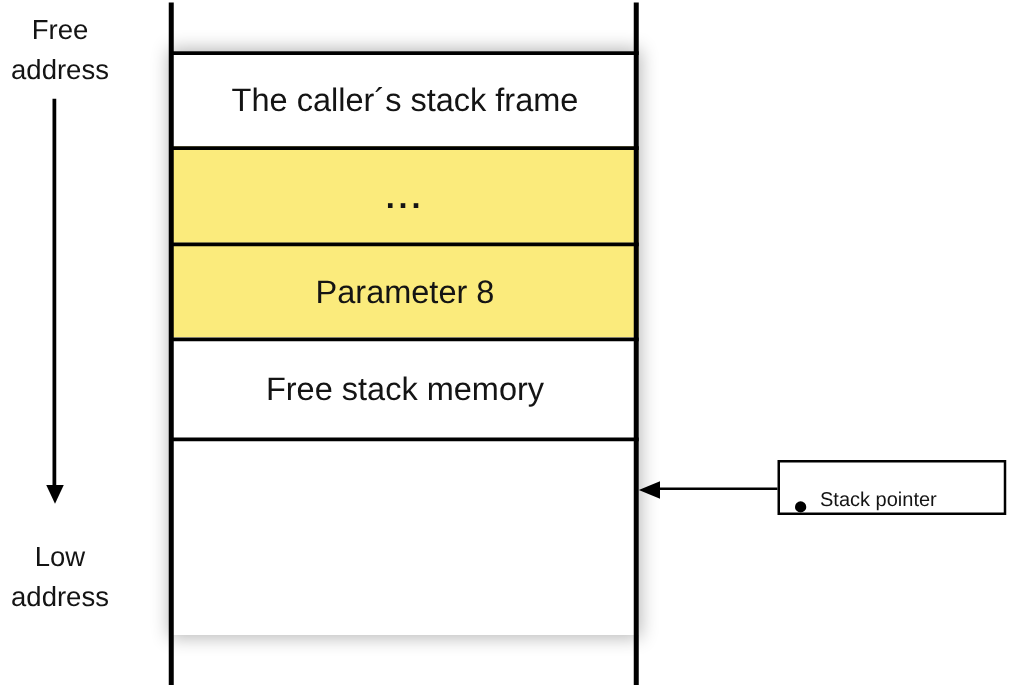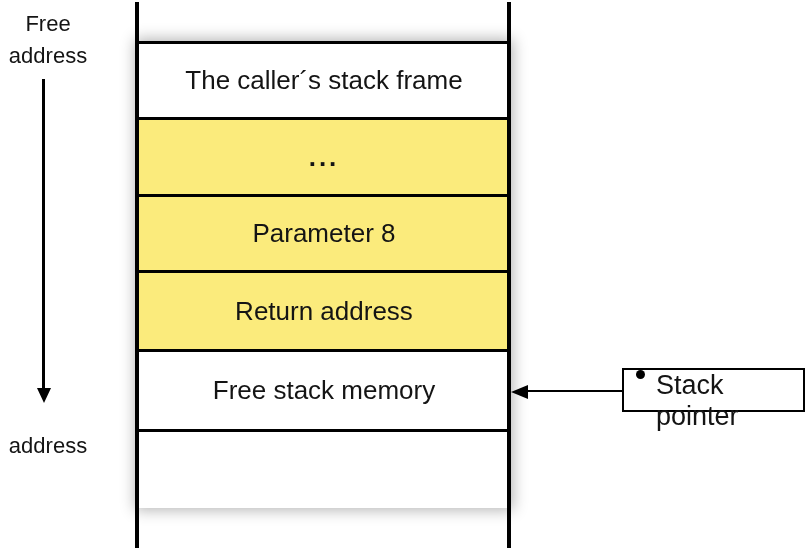--- a/index.html
+++ b/index.html
@@ -96,23 +96,23 @@
   
   .sp-box {
     position: absolute;
     left: 622px;
     top: 368px;
     width: 183px;
     height: 44px;
     border: 2px solid var(--line);
     background: #fff;
     display: flex;
-    align-items: flex-start;
+    align-items: flex-end;
     padding-left: 12px;
-    font-size: 27px;
+    font-size: 16px;
     z-index: 2;
   }
   .sp-bullet {
     width: 9px; height: 9px;
     border-radius: 50%;
     background: var(--line);
     margin-right: 11px;
     flex: 0 0 auto;
   }
   .sp-arrow-line {
@@ -142,39 +142,37 @@
 
   <div class="addr-label high">
     <div>Free</div>
     <div>address</div>
   </div>
 
   <div class="down-arrow-line"></div>
   <div class="down-arrow-head"></div>
 
   <div class="addr-label low">
+    <div>Low</div>
     <div>address</div>
   </div>
 
   <div class="vline left"></div>
   <div class="vline right"></div>
 
   <div class="stack-block">
     <div class="cell c1">
       <span>The caller´s stack frame</span>
     </div>
     <div class="cell yellow c3">
       <span>...</span>
     </div>
     <div class="cell yellow c4">
       <span>Parameter 8</span>
     </div>
-    <div class="cell yellow c5">
-      <span>Return address</span>
-    </div>
     <div class="cell c6">
       <span>Free stack memory</span>
     </div>
   </div>
 
   <div class="sp-arrow-head"></div>
   <div class="sp-arrow-line"></div>
   <div class="sp-box">
     <span class="sp-bullet"></span>
     <span>Stack pointer</span>

